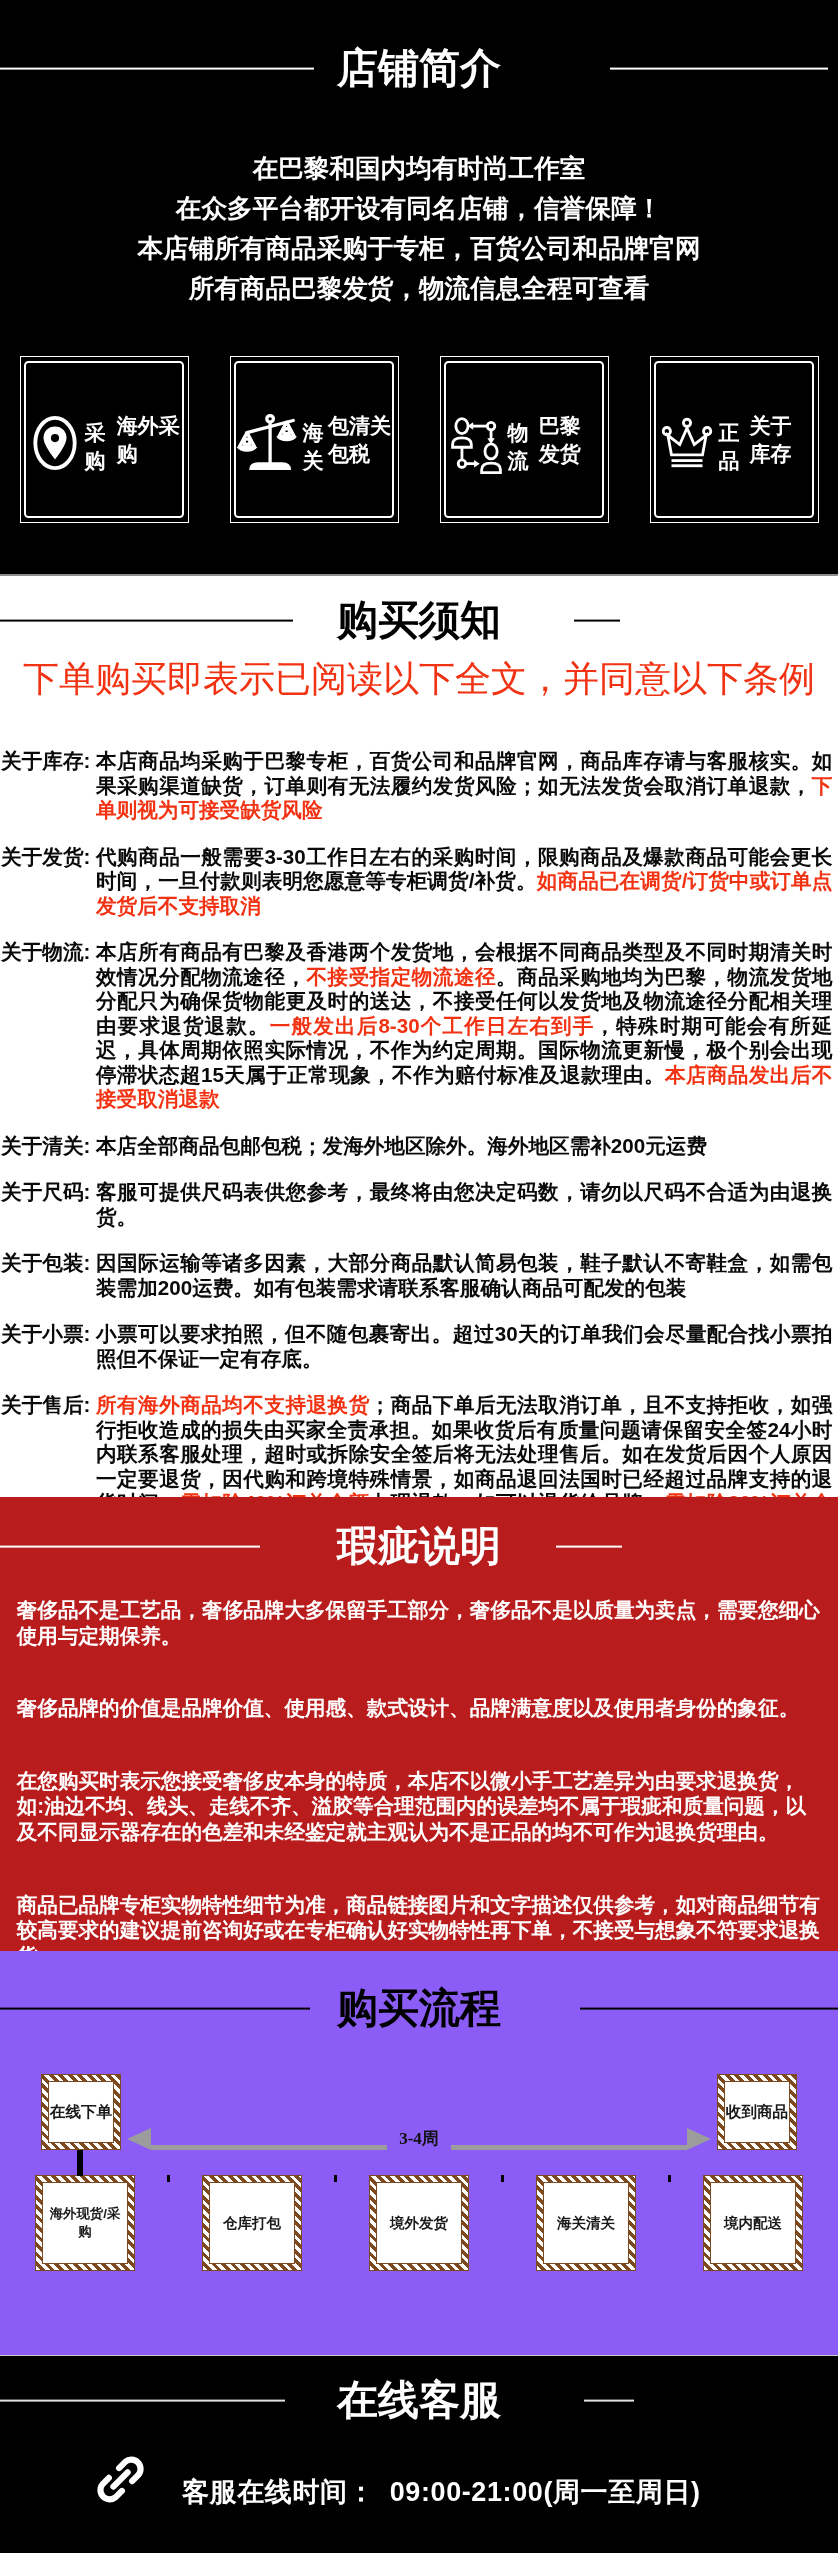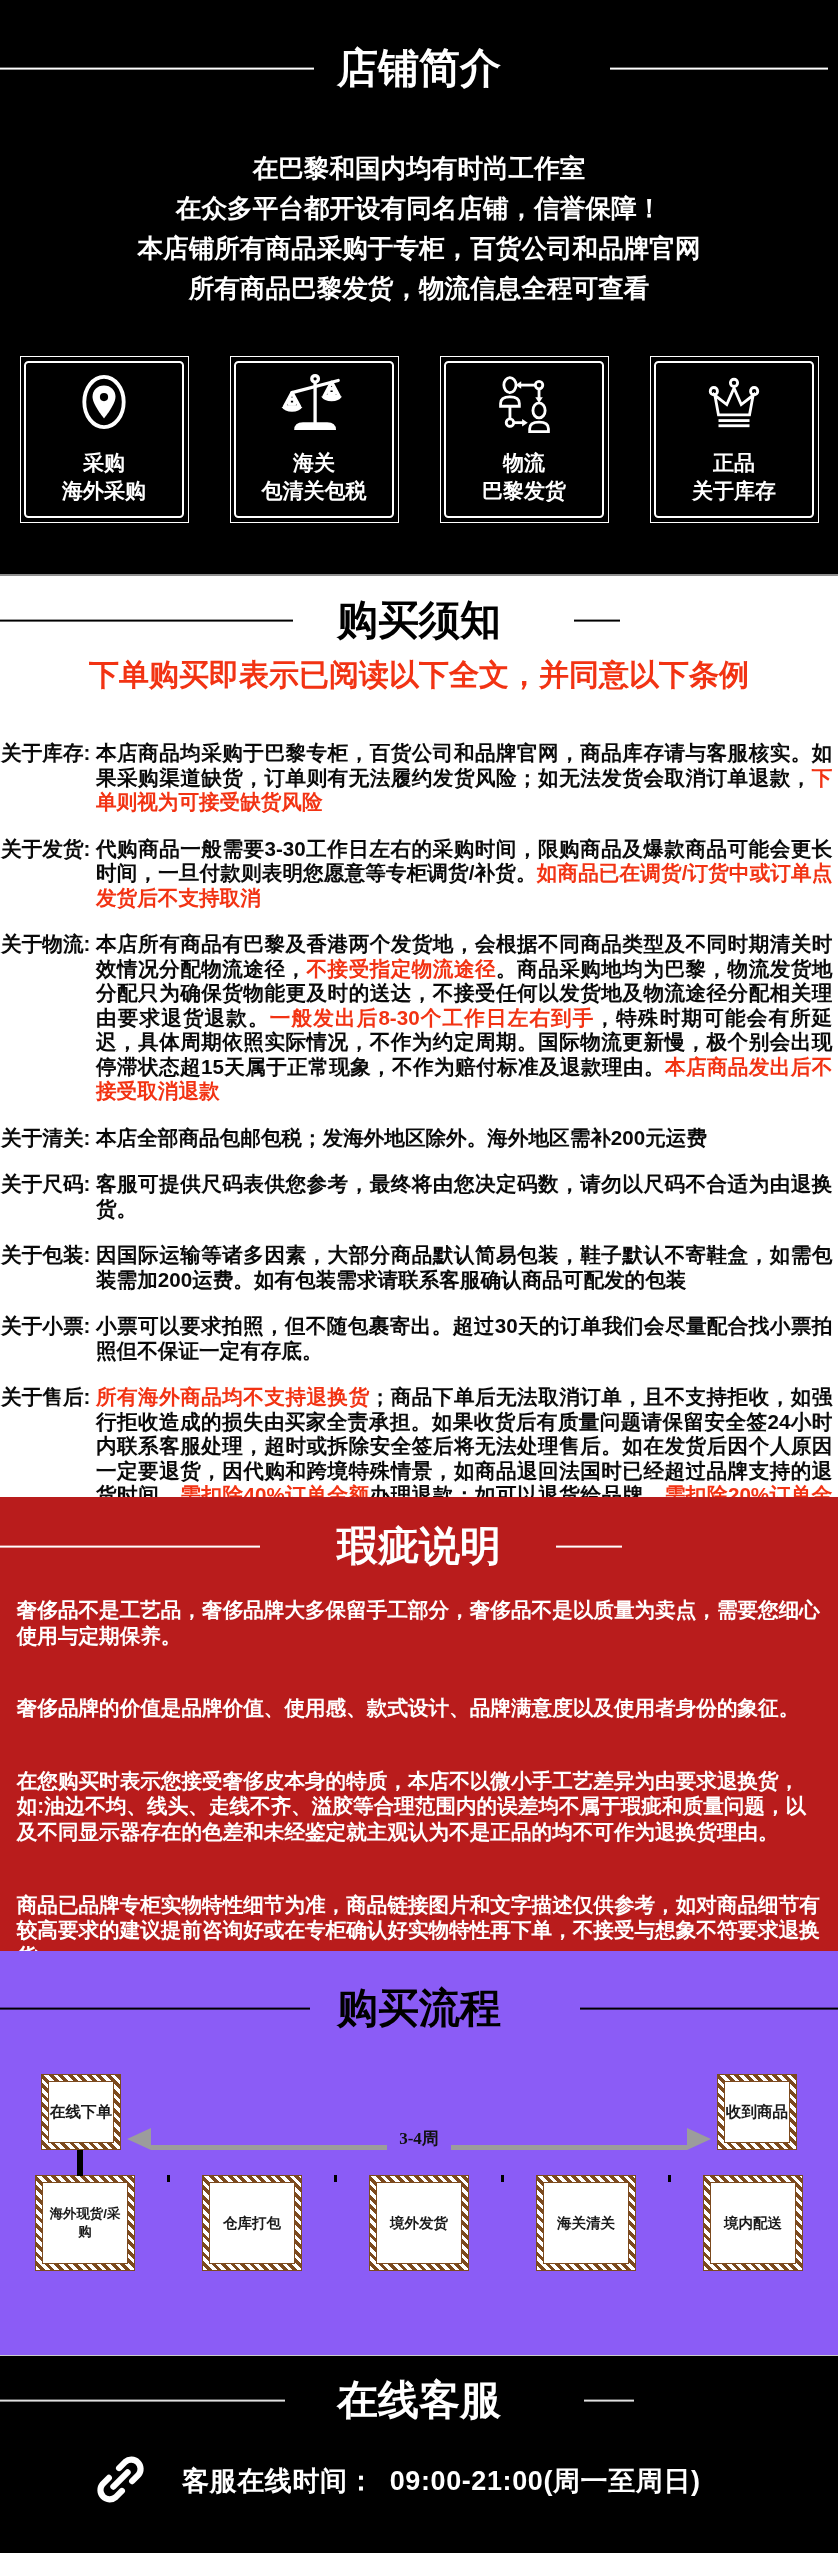--- a/index.html
+++ b/index.html
@@ -18,30 +18,30 @@
   
   .s1 { height:576px; background:#000; color:#fff; padding-top:46px;
         border-bottom:2.8px solid #8e8e8e; }
   .s1 .tl { left:0; width:37.5%; }
   .s1 .tr { left:72.8%; width:26%; }
   .intro-lines { margin-top:57px; text-align:center; font-size:25.6px; font-weight:bold;
                  line-height:40px; }
   .features { margin-top:48px; display:flex; justify-content:center; gap:41px; }
   .fcard { width:169px; height:167px; border:1.1px solid #fff; padding:3.9px; background:#000; }
   .fcard-inner { width:100%; height:100%; border:2.2px solid #fff; border-radius:4.5px;
-                 display:flex; flex-direction:column; align-items:center; }
+                 display:flex; align-items:center; }
   .ficon { margin-top:6.7px; height:65px; display:flex; align-items:center; justify-content:center; }
   .flabel { font-size:21px; font-weight:bold; line-height:28px; }
   .flabel.first { margin-top:14.5px; }
 
   
   .s2 { height:921px; background:#fff; color:#000; padding-top:22px; }
   .s2 .tl { left:0; width:35%; }
   .s2 .tr { left:68.5%; width:5.5%; }
-  .warning { margin-top:12.2px; text-align:center; font-size:30px; font-weight:bold; color:#f23313; }
+  .warning { margin-top:12.2px; text-align:center; font-size:36px; font-weight:normal; color:#f23313; }
   .notices { margin-top:45px; padding-right:5.6px; }
   .notice-item { position:relative; padding-left:96px; font-size:20.6px; line-height:24.5px;
                  font-weight:bold; color:#0a0a0a; margin-bottom:22px; text-align:justify; }
   .notice-label { position:absolute; left:1.1px; top:0; }
   .red { color:#f23313; }
 
   
   .s3 { height:454px; background:#b91c1c; color:#fff; padding-top:27px; }
   .s3 .tl { left:0; width:31%; }
   .s3 .tr { left:66.4%; width:7.8%; }
@@ -74,21 +74,21 @@
   .fstep .stripe-inner { font-size:14.5px; }
   .fstep.narrowtext .stripe-inner { font-size:13.4px; }
   .fconn { flex:1; height:7.2px; background:#000; }
   .vconn { position:absolute; left:77px; top:76px; width:5.6px; height:25.6px; background:#000; }
 
   
   .s5 { height:198px; background:#000; color:#fff; padding-top:22px; border-top:1.7px solid #cccccc; }
   .s5 .tl { left:0; width:34%; }
   .s5 .tr { left:69.7%; width:6%; }
   .s5 .sec-title .bar { background:#e0e0e0; }
-  .cs-row { margin-top:28px; display:flex; align-items:center; padding-left:92px; }
+  .cs-row { margin-top:28px; display:flex; align-items:flex-end; padding-left:92px; }
   .cs-text { margin-left:33px; font-size:27px; font-weight:bold; letter-spacing:0.6px; white-space:nowrap; }
   .cs-text .val { margin-left:14.5px; }
 </style>
 </head>
 <body>
 
 <div class="page">
 
   <section class="s1 dark-sec">
     <div class="sec-title">

